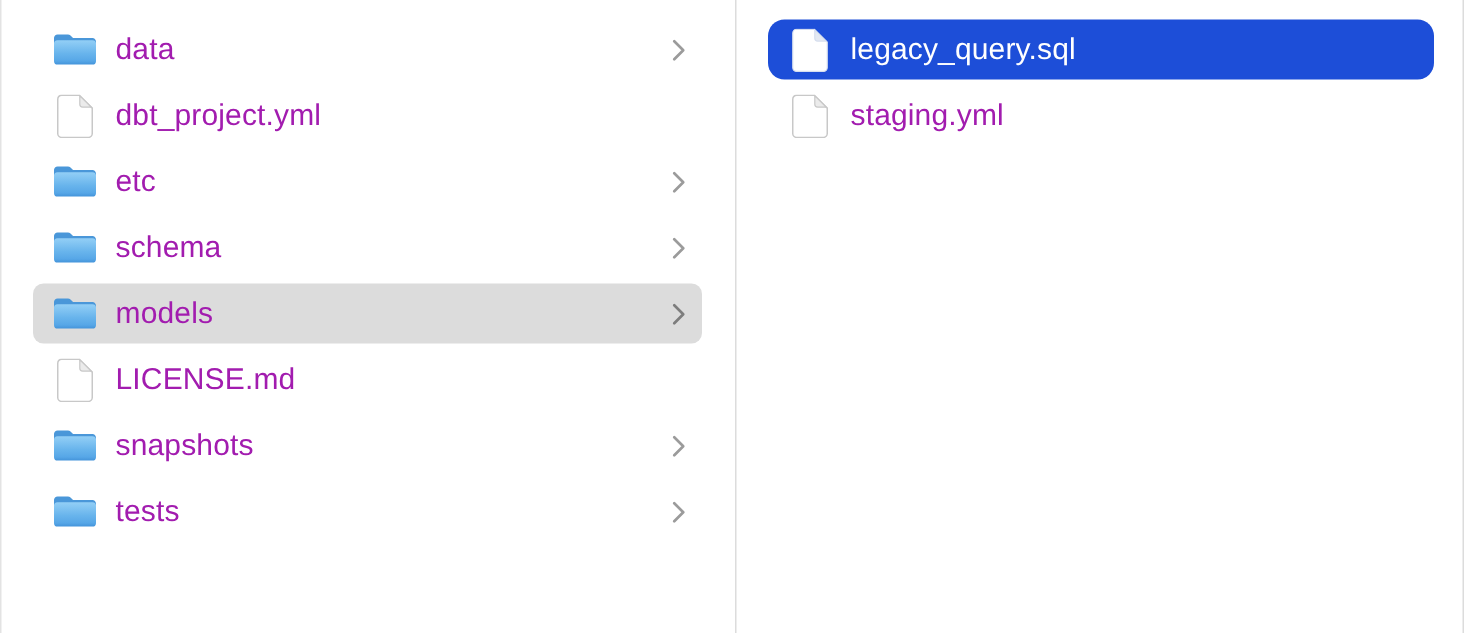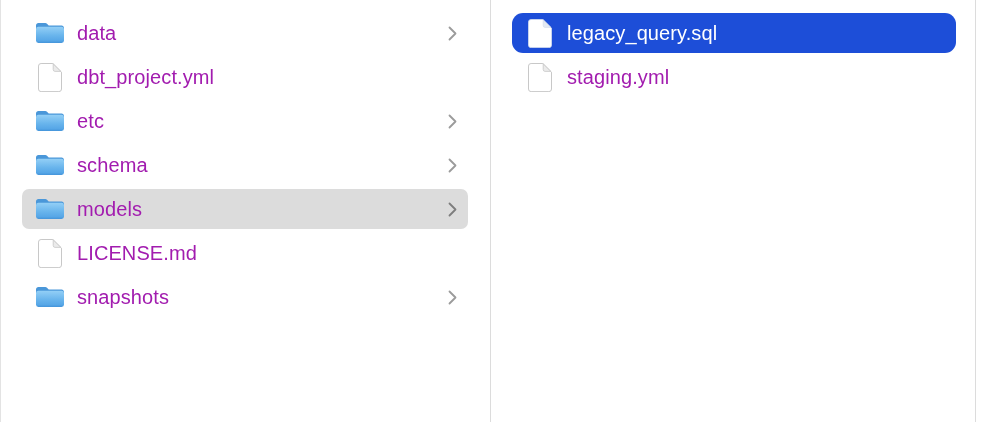--- a/index.html
+++ b/index.html
@@ -171,20 +171,34 @@
           </svg>
       </span>
       <span class="label">snapshots</span>
       <span class="chevron">
         <svg width="9" height="15" viewBox="0 0 9 15">
             <path d="M1.5 1.5 L7.5 7.5 L1.5 13.5" fill="none" stroke="currentColor" stroke-width="1.8" stroke-linecap="round" stroke-linejoin="round"></path>
           </svg>
       </span>
     </div>
 
+    <div class="row">
+      <span class="icon-slot">
+        <svg class="folder-svg" width="30" height="26" viewBox="0 0 30 26">
+            <path d="M1 9 V5.4 C1 4.1 2.05 3 3.4 3 h6.9 c0.64 0 1.25 0.25 1.7 0.7 l1.7 1.7 H26.6 C27.9 5.4 29 6.5 29 7.8 V9 Z" fill="#4A97D9"></path>
+            <rect x="1" y="6.8" width="28" height="16.2" rx="2.4" fill="url(#folderGrad)"></rect>
+          </svg>
+      </span>
+      <span class="label">tests</span>
+      <span class="chevron">
+        <svg width="9" height="15" viewBox="0 0 9 15">
+            <path d="M1.5 1.5 L7.5 7.5 L1.5 13.5" fill="none" stroke="currentColor" stroke-width="1.8" stroke-linecap="round" stroke-linejoin="round"></path>
+          </svg>
+      </span>
+    </div>
 
   </div>
 
   <div class="column right">
 
     <div class="row sel-blue">
       <span class="icon-slot">
         <svg class="file-svg" width="24" height="29" viewBox="0 0 24 29">
             <path d="M3.1 0.5 H14.9 L23.5 9.1 V26 a2.6 2.6 0 0 1 -2.6 2.6 H3.1 A2.6 2.6 0 0 1 0.5 26 V3.1 A2.6 2.6 0 0 1 3.1 0.5 Z" fill="#FFFFFF" stroke="#D6DEEE" stroke-width="0.8"></path>
             <path d="M15.2 0.9 v5.6 a1.9 1.9 0 0 0 1.9 1.9 h5.7 Z" fill="#E4E9F2" stroke="#D6DEEE" stroke-width="0.8"></path>

